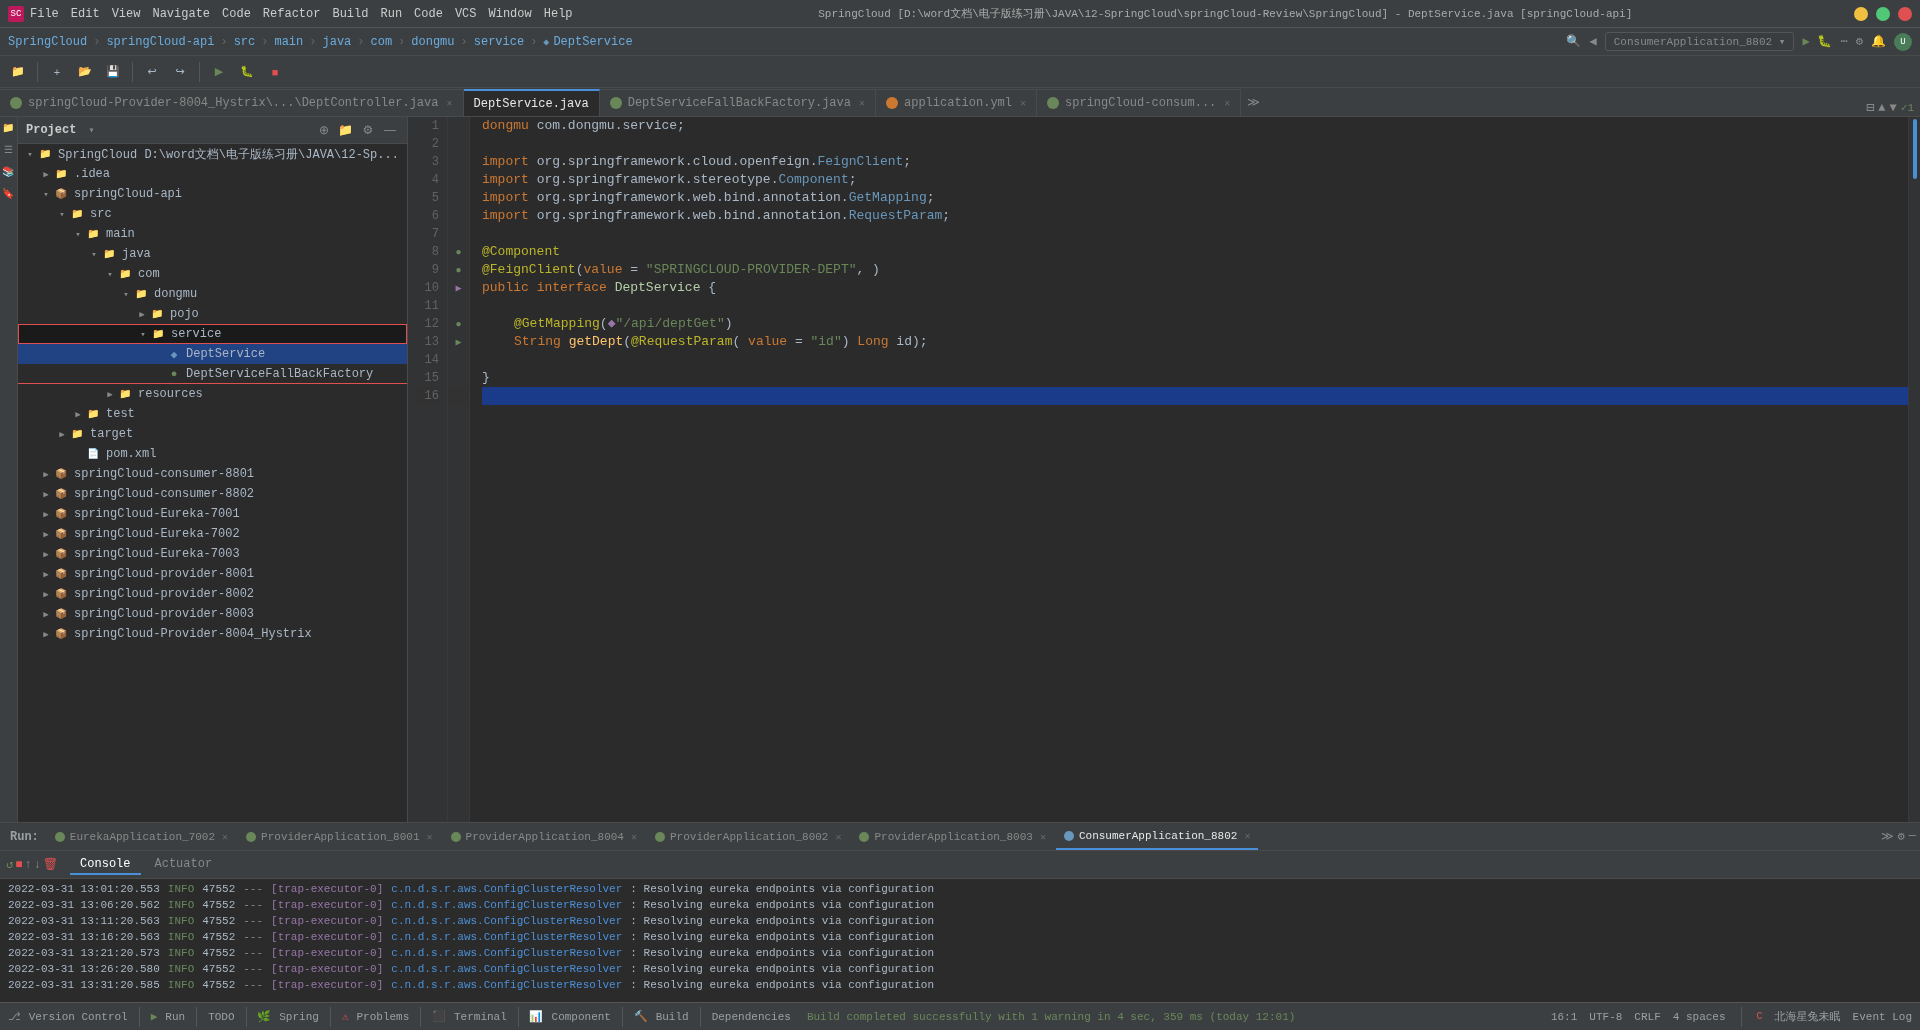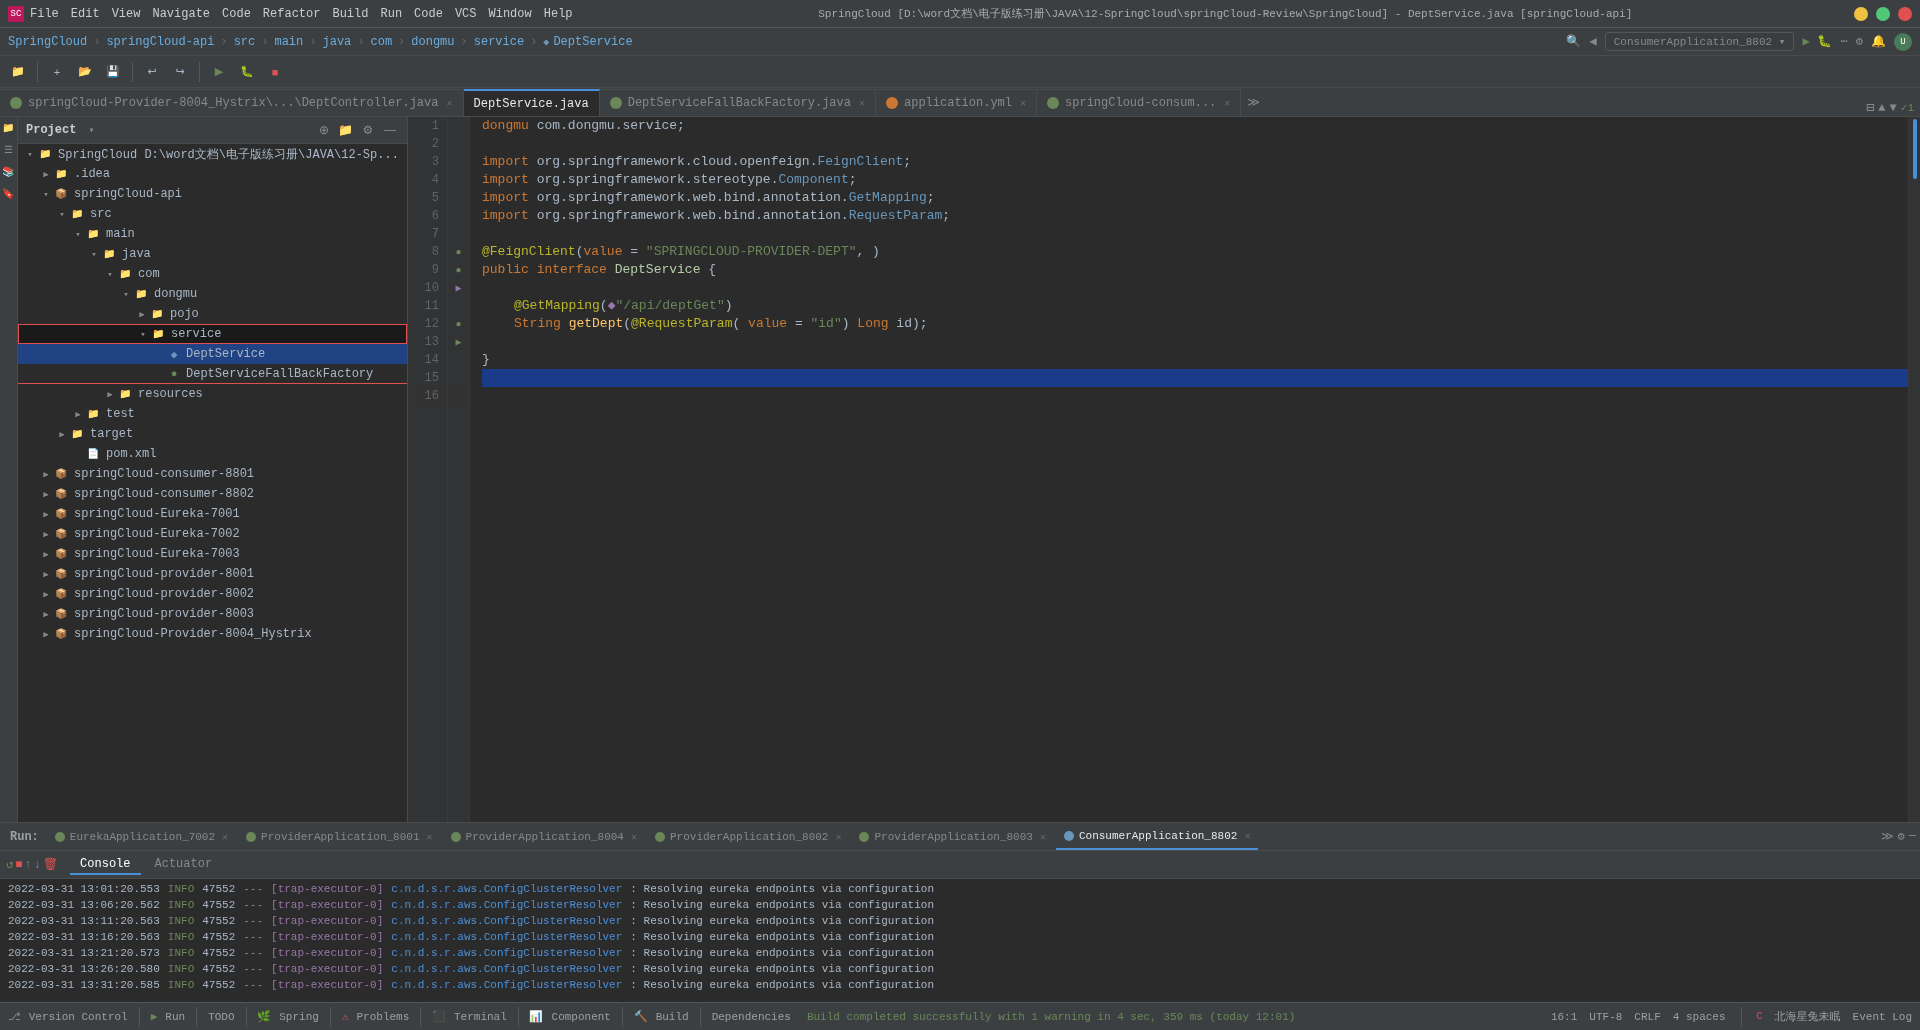--- a/index.html
+++ b/index.html
@@ -677,20 +677,23 @@
         <div class="code-line">
           <span style="color:#cc7832;">import</span><span> </span><span style="color:#a9b7c6;">org.springframework.web.bind.annotation.</span><span style="color:#6897bb;">GetMapping</span><span>;</span>
         </div>
 
         <div class="code-line">
           <span style="color:#cc7832;">import</span><span> </span><span style="color:#a9b7c6;">org.springframework.web.bind.annotation.</span><span style="color:#6897bb;">RequestParam</span><span>;</span>
         </div>
 
         <div class="code-line"></div>
 
+        <div class="code-line">
+          <span class="ann">@Component</span>
+        </div>
 
         <div class="code-line" style="position:relative;">
           <span class="ann">@FeignClient</span><span>(</span><span class="kw">value</span><span> = </span><span class="str">"SPRINGCLOUD-PROVIDER-DEPT"</span><span>, </span><span>)</span>
         </div>
 
         <div class="code-line">
           <span class="kw">public</span><span> </span><span class="kw">interface</span><span> </span><span style="color:#b5cea8;">DeptService</span><span> {</span>
         </div>
 
         <div class="code-line"></div>

